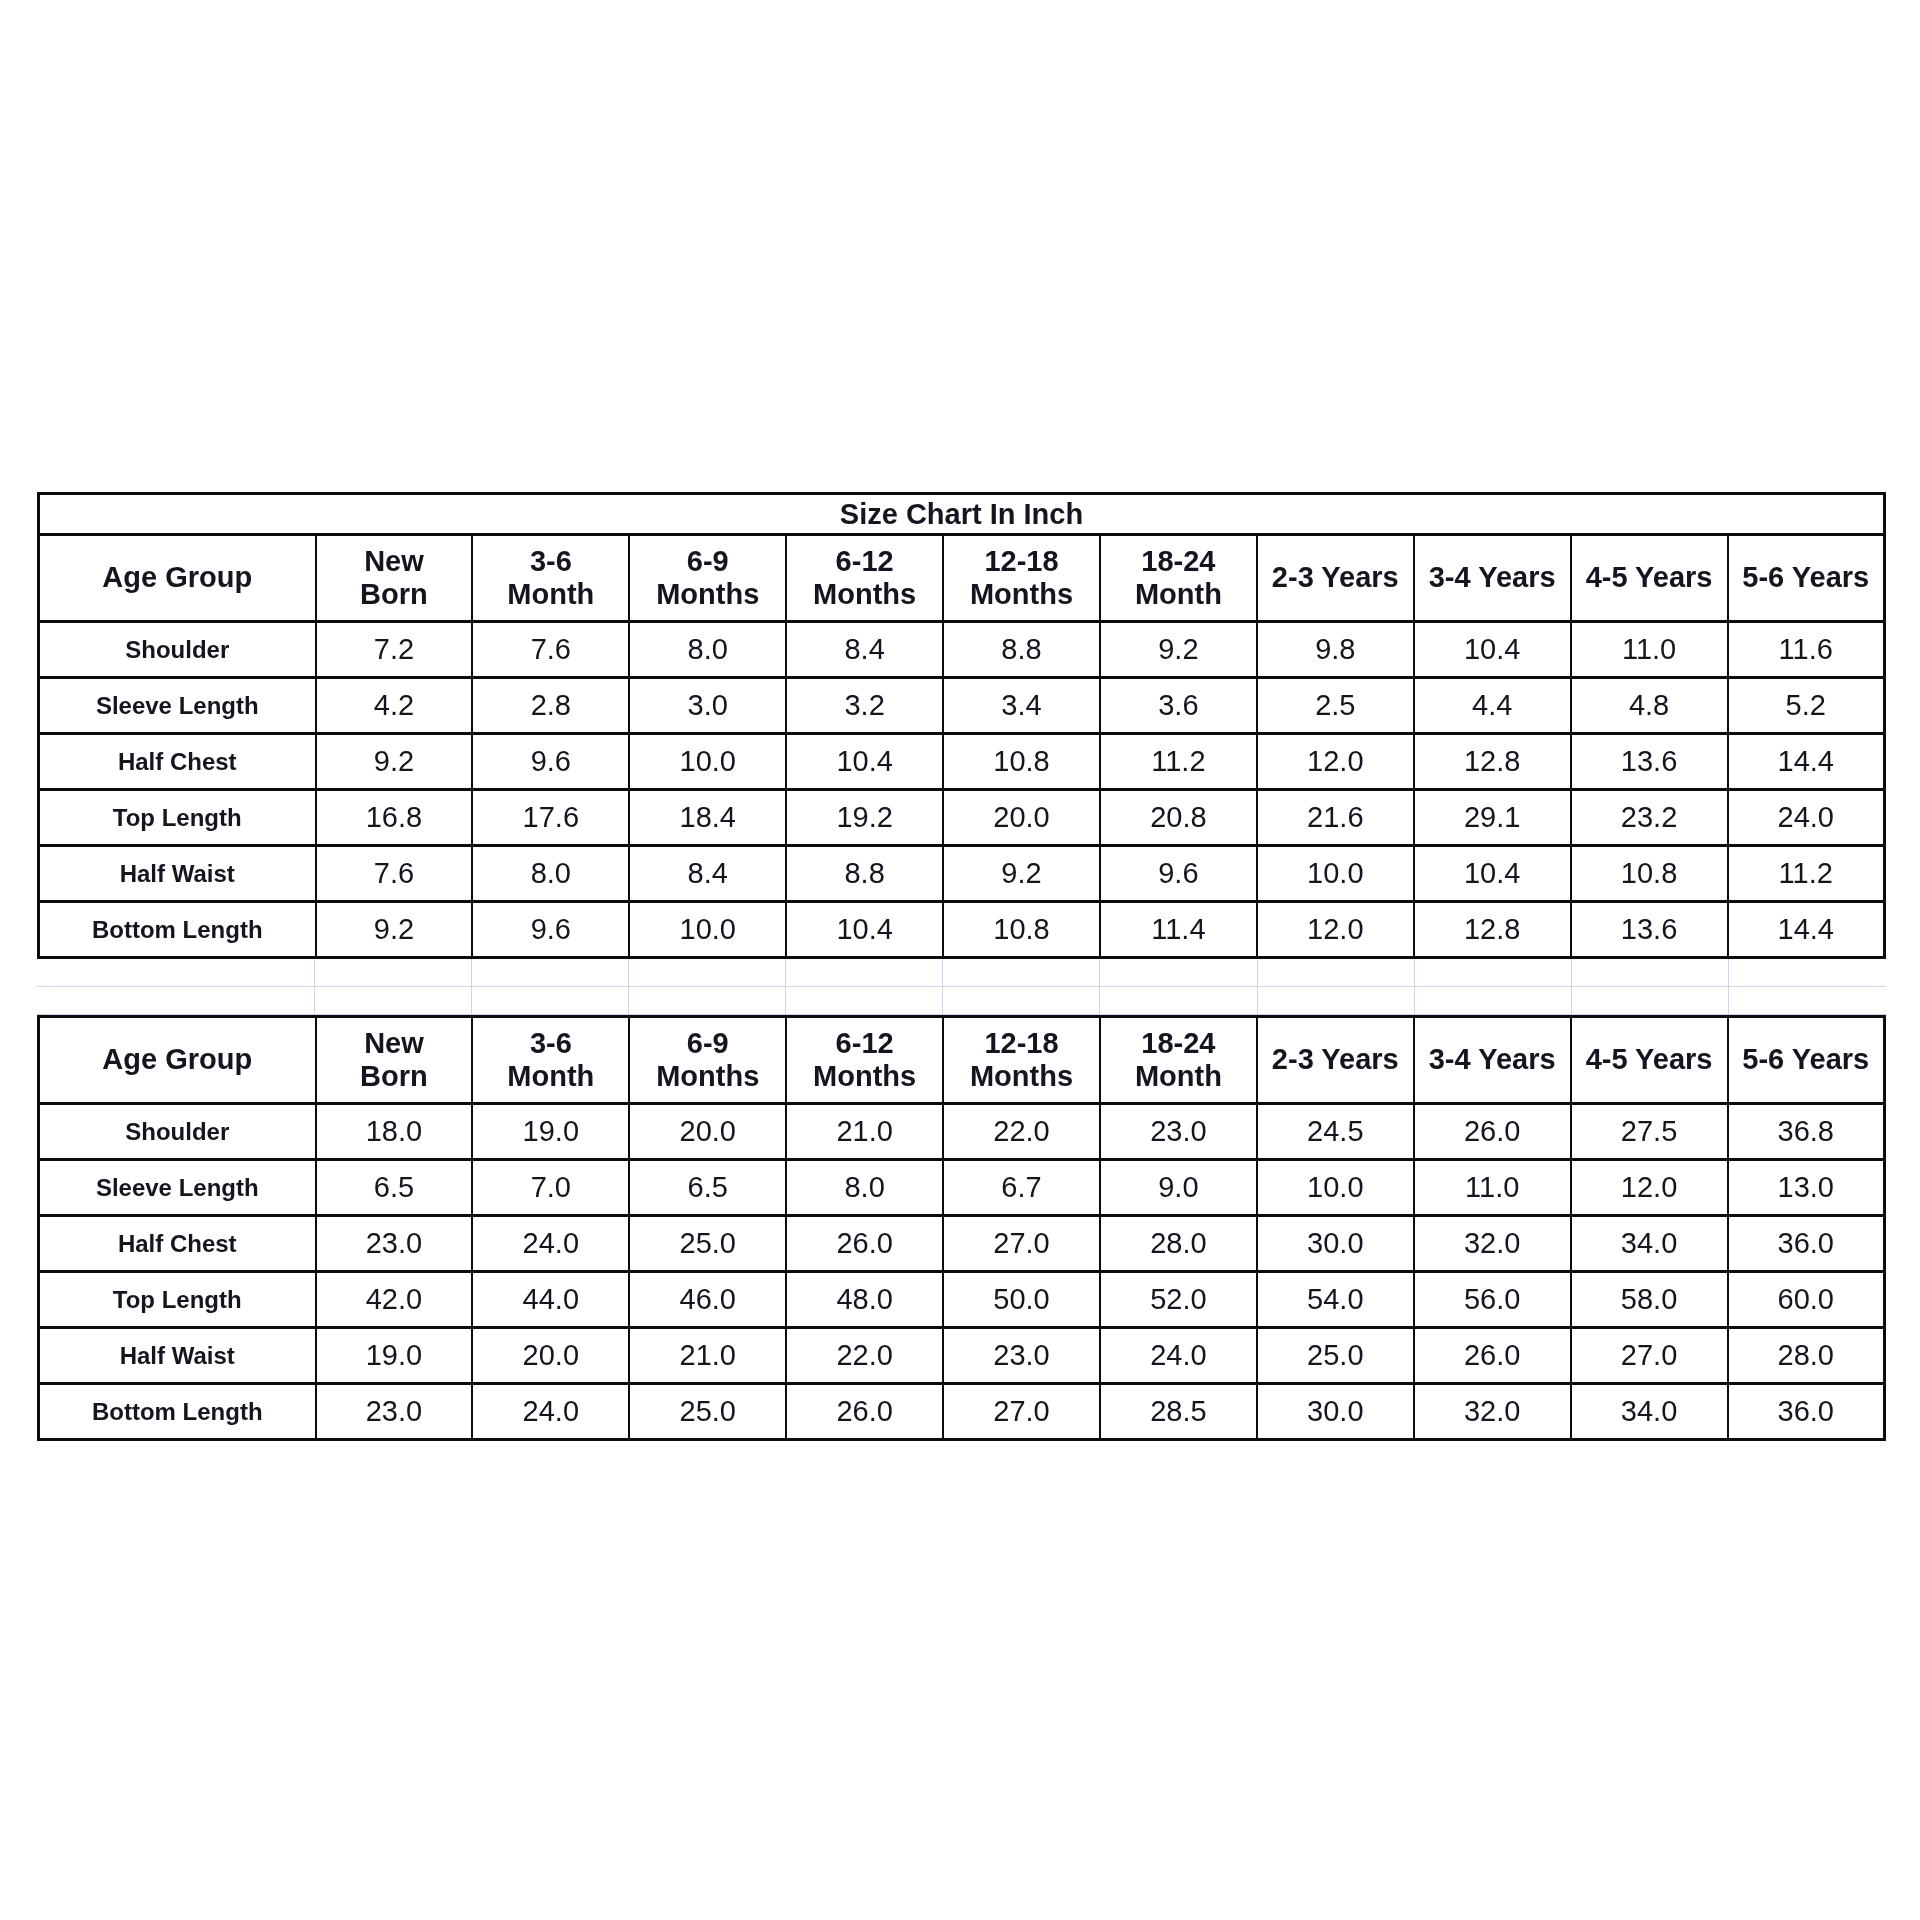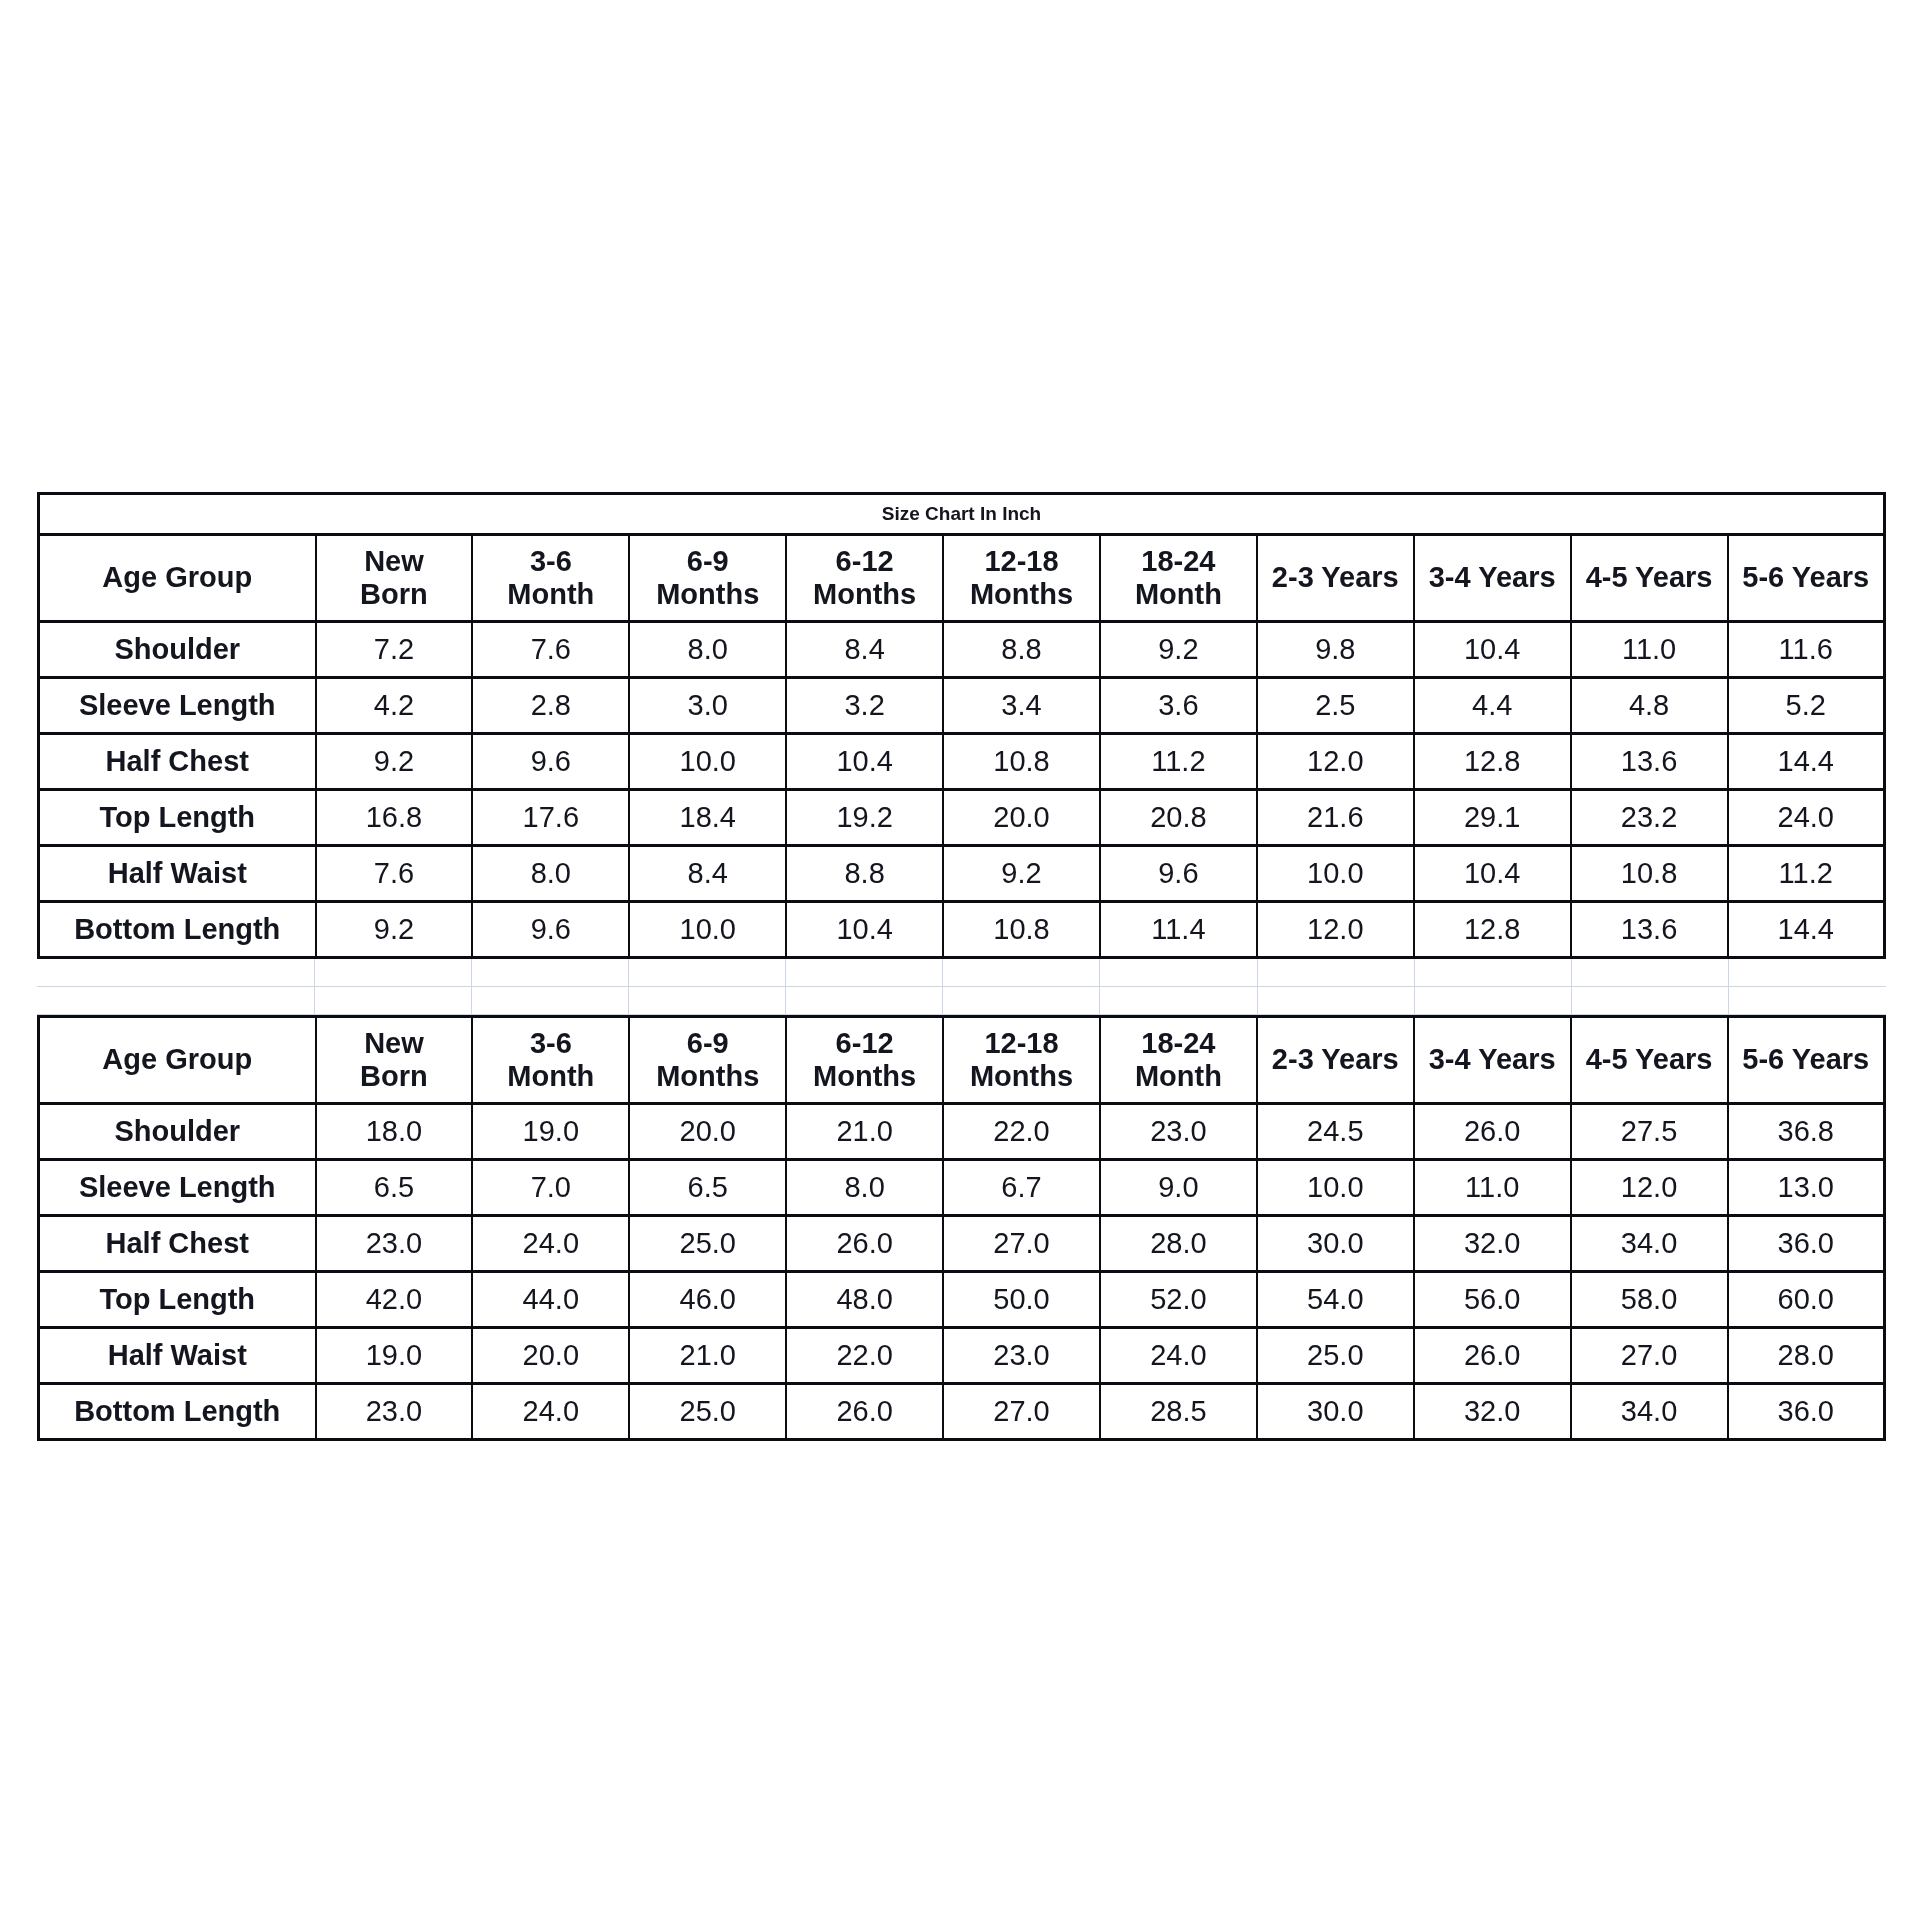--- a/index.html
+++ b/index.html
@@ -30,34 +30,34 @@
     border-top: 3px solid #0a0c12;
     border-bottom: 3px solid #0a0c12;
     text-align: center;
     vertical-align: middle;
     padding: 0;
     overflow: hidden;
   }
   table.size-table { border: 3px solid #0a0c12; }
   .title-cell {
     height: 38px;
-    font-size: 19px;
+    font-size: 29px;
     font-weight: bold;
     letter-spacing: 0px;
   }
   tr.header-row th {
     height: 84px;
     font-size: 29px;
     font-weight: bold;
     line-height: 1.15;
     white-space: pre-line;
   }
   tr.data-row { height: 56px; }
   tr.data-row th {
-    font-size: 29px;
+    font-size: 24px;
     font-weight: bold;
   }
   tr.data-row td {
     font-size: 29px;
     font-weight: normal;
   }
   
   table.spacer-grid {
     border-collapse: collapse;
     table-layout: fixed;

